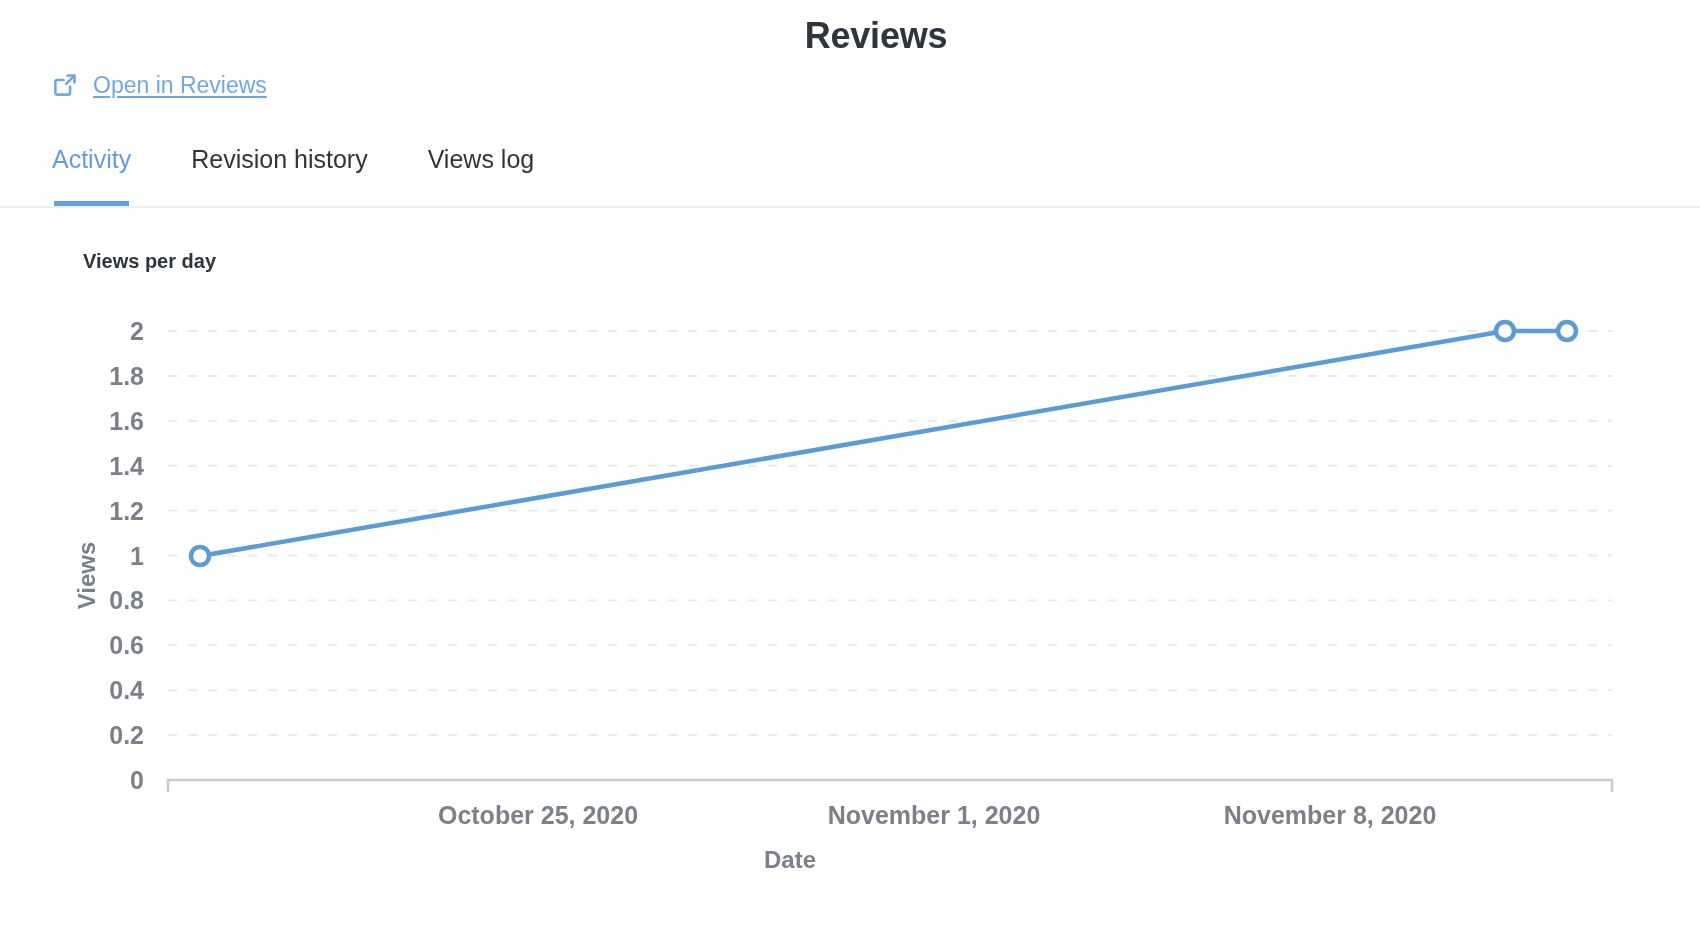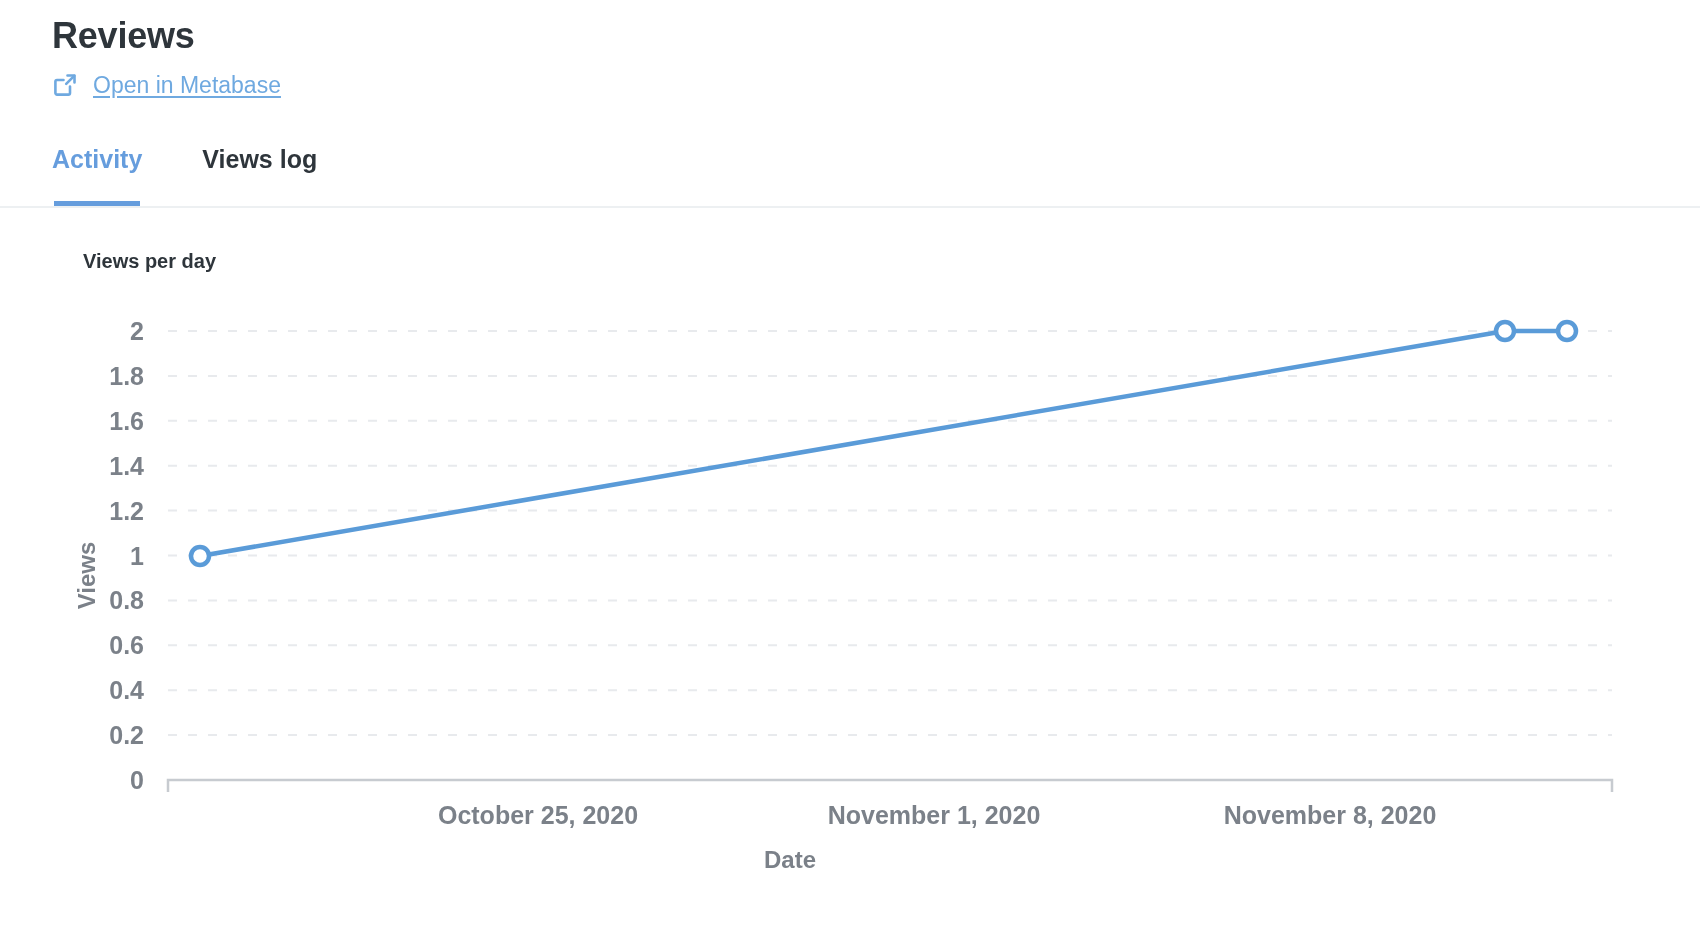--- a/index.html
+++ b/index.html
@@ -12,20 +12,21 @@
     height: 950px;
     font-family: "Liberation Sans", sans-serif;
     color: #2e353b;
     overflow: hidden;
     position: relative;
   }
 
   
   .page-header {
     padding: 14px 0 0 52px;
+    text-align: center;
   }
   .page-title {
     font-size: 36px;
     font-weight: bold;
     line-height: 44px;
     color: #2e353b;
     letter-spacing: -0.2px;
     margin: 0;
   }
   .open-link-row {
@@ -67,21 +68,21 @@
   .tabs {
     display: flex;
     align-items: flex-start;
     padding-left: 52px;
     height: 100%;
     box-sizing: border-box;
   }
   .tab {
     position: relative;
     font-size: 25px;
-    font-weight: bold;
+    font-weight: normal;
     line-height: 30px;
     color: #2e353b;
     padding: 8px 0 0 0;
     margin-right: 60px;
     cursor: pointer;
     white-space: nowrap;
   }
   .tab.active {
     color: #669ddd;
   }
@@ -123,28 +124,31 @@
   <h1 class="page-title">Reviews</h1>
 
   <a class="open-link-row">
     <span class="ext-icon">
       <svg viewBox="0 0 26 26" width="26" height="26" xmlns="http://www.w3.org/2000/svg">
         <path d="M15.5 3.5 L22.5 3.5 L22.5 10.5" fill="none" stroke="#6fa9e0" stroke-width="2.6" stroke-linecap="round" stroke-linejoin="round"></path>
         <path d="M22.2 3.8 L14.2 11.8" fill="none" stroke="#6fa9e0" stroke-width="2.6" stroke-linecap="round" stroke-linejoin="round"></path>
         <path d="M18 14.5 L18 21 A1.6 1.6 0 0 1 16.4 22.6 L5 22.6 A1.6 1.6 0 0 1 3.4 21 L3.4 9.6 A1.6 1.6 0 0 1 5 8 L11.5 8" fill="none" stroke="#6fa9e0" stroke-width="2.6" stroke-linecap="round" stroke-linejoin="round"></path>
       </svg>
     </span>
-    <span class="open-link-text">Open in Metabase</span>
+    <span class="open-link-text">Open in Reviews</span>
   </a>
 </div>
 
 <div class="tabs-wrap">
   <div class="tabs">
     <div class="tab active">
       <span>Activity</span>
+    </div>
+    <div class="tab">
+      <span>Revision history</span>
     </div>
     <div class="tab">
       <span>Views log</span>
     </div>
   </div>
   <div class="tabs-divider"></div>
 </div>
 
 <div class="chart-block">
   <div class="chart-title">Views per day</div>

